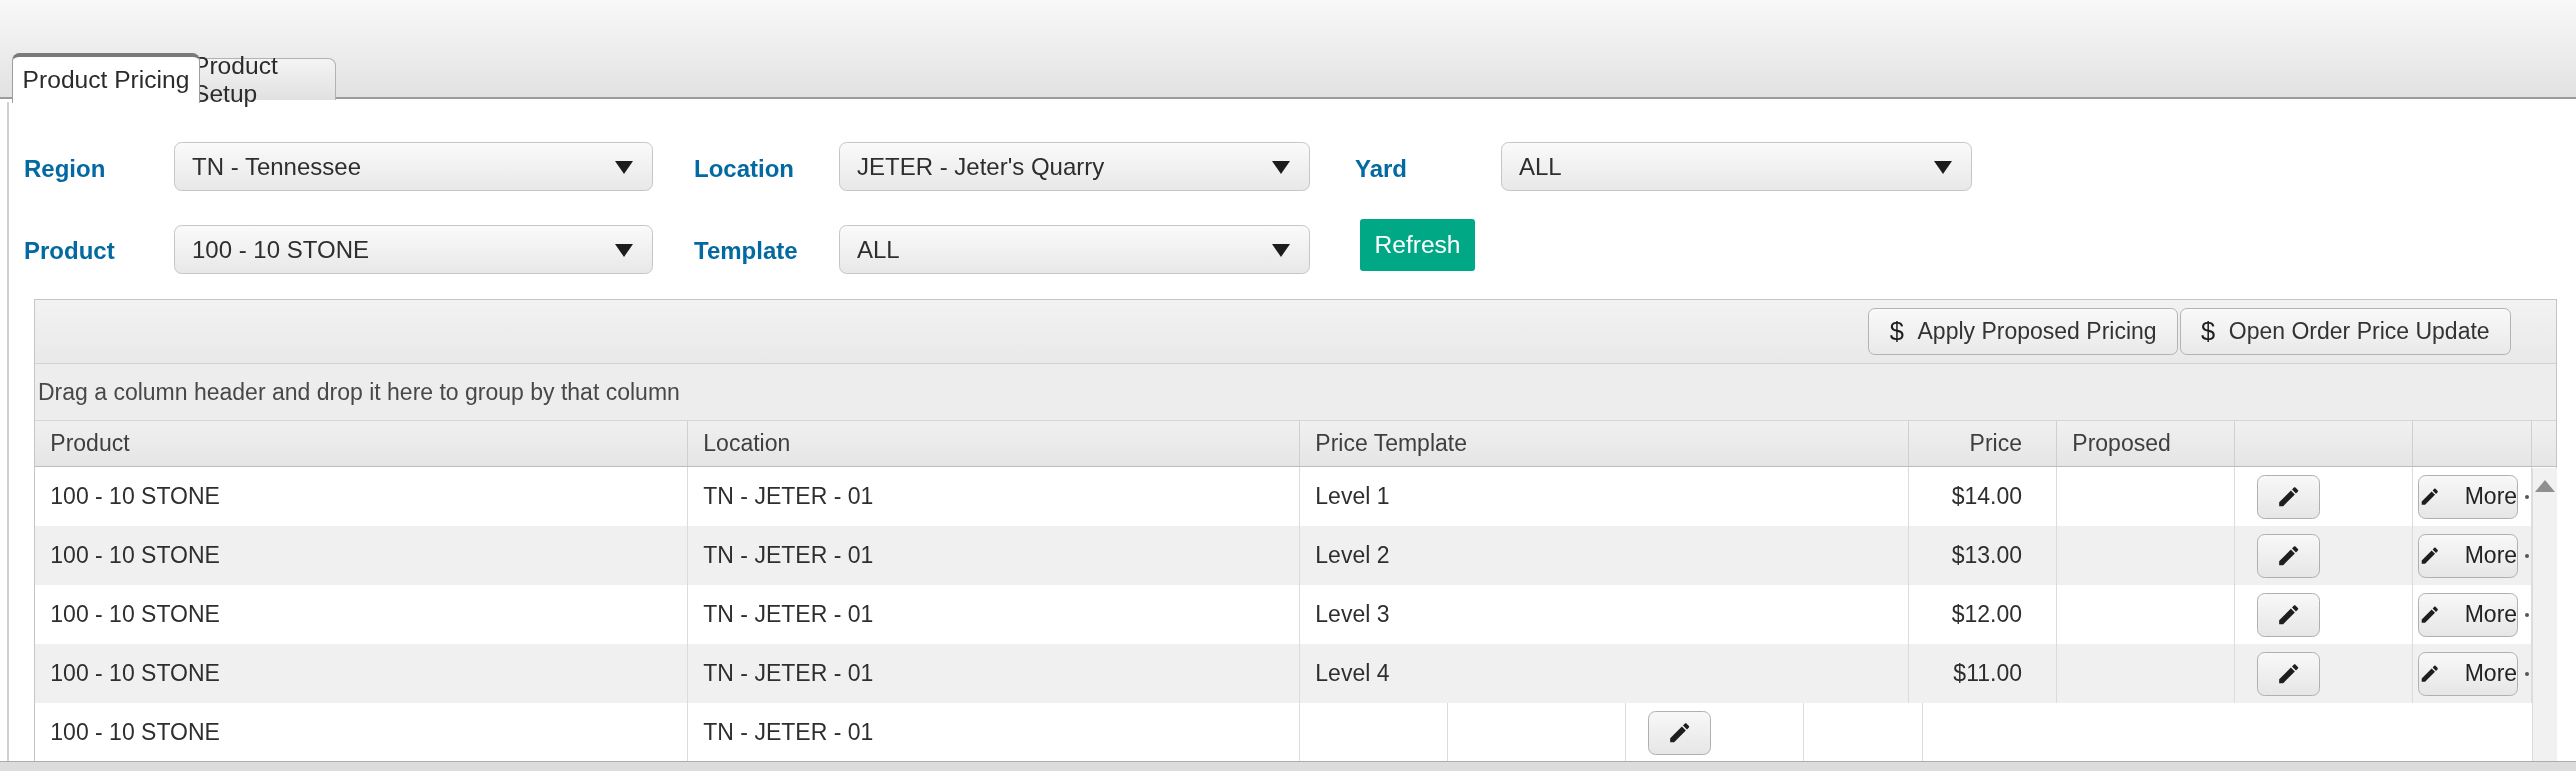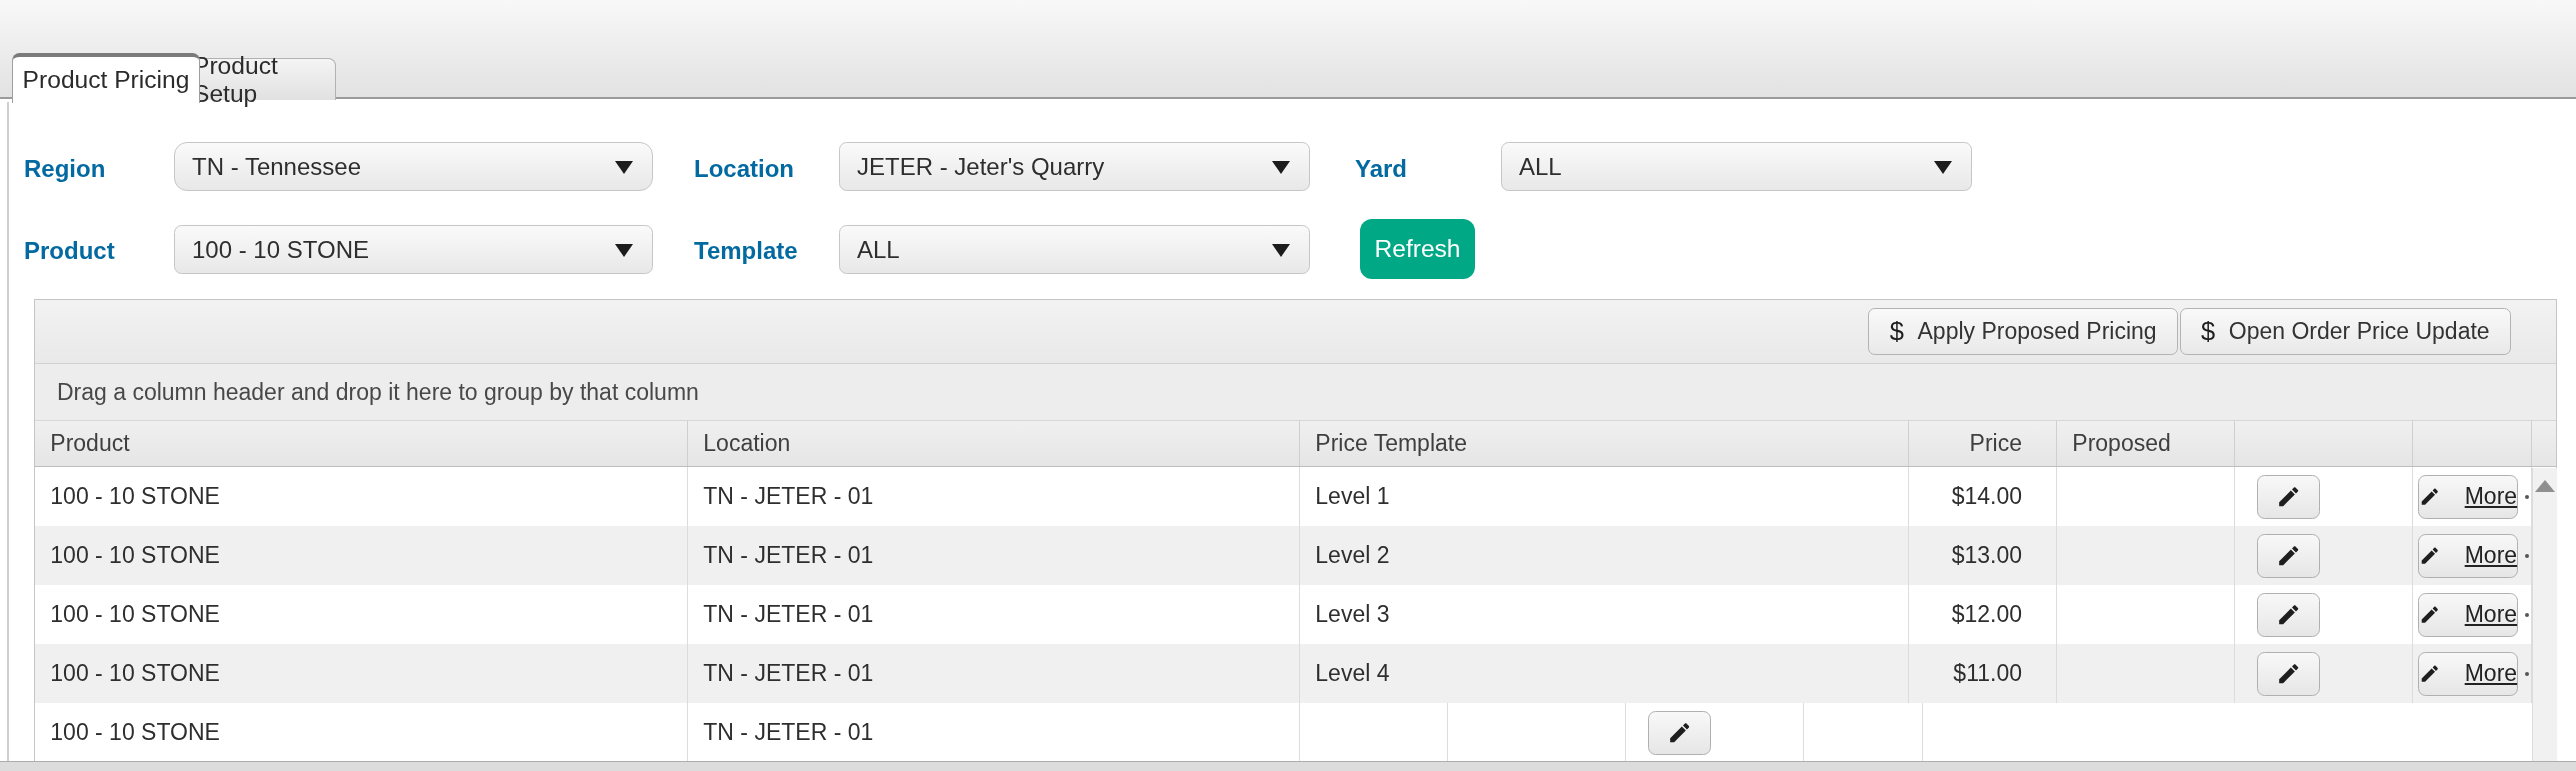--- a/index.html
+++ b/index.html
@@ -17,38 +17,38 @@
     background:linear-gradient(#f4f4f4,#e1e1e1); border:1.7px solid #b2b2b2; border-bottom:none; }
   .panel-left-border { position:absolute; left:6.8px; top:102px; width:2.5px; height:660px; background:#cfcfcf; }
 
   
   .flabel { position:absolute; font-size:24px; font-weight:bold; color:#0369a1; }
   .dd { position:absolute; height:49px; border:1.7px solid #c6c6c6; border-radius:7.6px;
     background:linear-gradient(#fafafa,#e8e8e8); display:flex; align-items:center;
     padding:0 44px 0 17px; font-size:24px; color:#2e2e2e; cursor:pointer; }
   .dd-arrow { position:absolute; right:18.7px; top:50%; margin-top:-6px; width:0; height:0;
     border-left:9.3px solid transparent; border-right:9.3px solid transparent; border-top:13.6px solid #1c1c1c; }
-  .refresh-btn { position:absolute; left:1360px; top:219px; width:115px; height:60px;
-    border:none; border-radius:12px; color:#fff; font-size:24.6px;
+  .refresh-btn { position:absolute; left:1360px; top:219px; width:115px; height:52px;
+    border:none; border-radius:3px; color:#fff; font-size:24.6px;
     font-family:"Liberation Sans", sans-serif; display:flex; align-items:center; justify-content:center; cursor:pointer; }
 
   
   .grid { position:absolute; left:34px; top:299px; width:2523px; height:462px;
     border:1.7px solid #c5c5c5; background:#fff; }
   .grid-toolbar { position:relative; height:64px; background:linear-gradient(#f2f2f2,#e9e9e9);
     border-bottom:1.7px solid #d2d2d2; }
   .tb-btn { position:absolute; top:7.6px; height:47px; border:1.7px solid #b3b3b3; border-radius:6.8px;
     background:linear-gradient(#f9f9f9,#e9e9e9); font-size:23px; color:#333;
     font-family:"Liberation Sans", sans-serif; display:flex; align-items:center; gap:13.6px;
     padding:0 20.4px; cursor:pointer; }
   .tb-btn.apply { right:378px; }
   .tb-btn.open  { right:45px; }
   .dollar { font-size:25.4px; color:#1d1d1d; }
   .group-bar { height:57px; background:#ededed; border-bottom:1.7px solid #d6d6d6;
-    display:flex; align-items:center; padding-left:22px; font-size:23px; color:#484848; }
+    display:flex; align-items:center; padding-left:3px; font-size:23px; color:#484848; }
   .hdr-row { display:flex; height:46px; background:linear-gradient(#f0f0f0,#e5e5e5);
     border-bottom:1.7px solid #bdbdbd; }
   .hcell { border-right:1.7px solid #cfcfcf; display:flex; align-items:center;
     padding:0 15.3px; font-size:23px; color:#3f3f3f; cursor:pointer; }
   .hcell:last-child { border-right:none; }
   .grid-row { display:flex; height:59px; background:#fff; }
   .grid-row.alt { background:#f0f0f0; }
   .cell { border-right:1.7px solid #dcdcdc; display:flex; align-items:center;
     padding:0 15.3px; font-size:23px; color:#2e2e2e; overflow:hidden; white-space:nowrap; }
   .c-product { width:653px; } .c-location { width:612px; } .c-template { width:609px; }
@@ -56,21 +56,21 @@
   .c-proposed { width:178px; }
   .c-edit { width:178px; padding-left:22px; }
   .c-more { width:119px; padding:0 5.1px; position:relative; }
   .c-gap { width:23px; border-right:none; padding:0; }
   .icon-btn { width:63px; height:44px; border:1.7px solid #b0b0b0; border-radius:7.6px;
     background:linear-gradient(#f8f8f8,#e6e6e6); display:flex; align-items:center;
     justify-content:center; cursor:pointer; }
   .more-btn { height:44px; width:100px; border:1.7px solid #b0b0b0; border-radius:7.6px;
     background:linear-gradient(#f8f8f8,#e6e6e6); display:flex; align-items:center;
     justify-content:center; gap:24px; font-size:23px; color:#222;
-    font-family:"Liberation Sans", sans-serif; cursor:pointer;text-decoration:underline; }
+    font-family:"Liberation Sans", sans-serif; cursor:pointer; }
   .pencil { width:25.4px; height:25.4px; fill:#1e1e1e; }
   .row-dot { position:absolute; right:1.7px; top:50%; width:4.2px; height:4.2px;
     margin-top:-1.7px; border-radius:50%; background:#555; }
 
   
   .vscroll { position:absolute; left:2497px; top:168px; width:24.6px; height:293px;
     background:#f1f1f1; border-left:1.7px solid #dcdcdc; cursor:pointer; }
   .scroll-up { position:absolute; left:50%; top:12px; margin-left:-10.2px; width:0; height:0;
     border-left:10.2px solid transparent; border-right:10.2px solid transparent;
     border-bottom:12.7px solid #8f8f8f; }
@@ -80,21 +80,21 @@
 </style>
 </head>
 <body>
 
 <div class="top-band"></div>
 <div class="tab tab-active">Product Pricing</div>
 <div class="tab tab-inactive">Product Setup</div>
 <div class="panel-left-border"></div>
 
 <div class="flabel" style="left:24px;top:155px;">Region</div>
-<div class="dd" style="left:174px;top:142px;width:479px;border-radius:13px;">
+<div class="dd" style="left:174px;top:142px;width:479px;">
   <span>TN - Tennessee</span>
   <span class="dd-arrow"></span>
 </div>
 <div class="flabel" style="left:694px;top:155px;">Location</div>
 <div class="dd" style="left:839px;top:142px;width:471px;">
   <span>JETER - Jeter's Quarry</span>
   <span class="dd-arrow"></span>
 </div>
 <div class="flabel" style="left:1355px;top:155px;">Yard</div>
 <div class="dd" style="left:1501px;top:142px;width:471px;">

